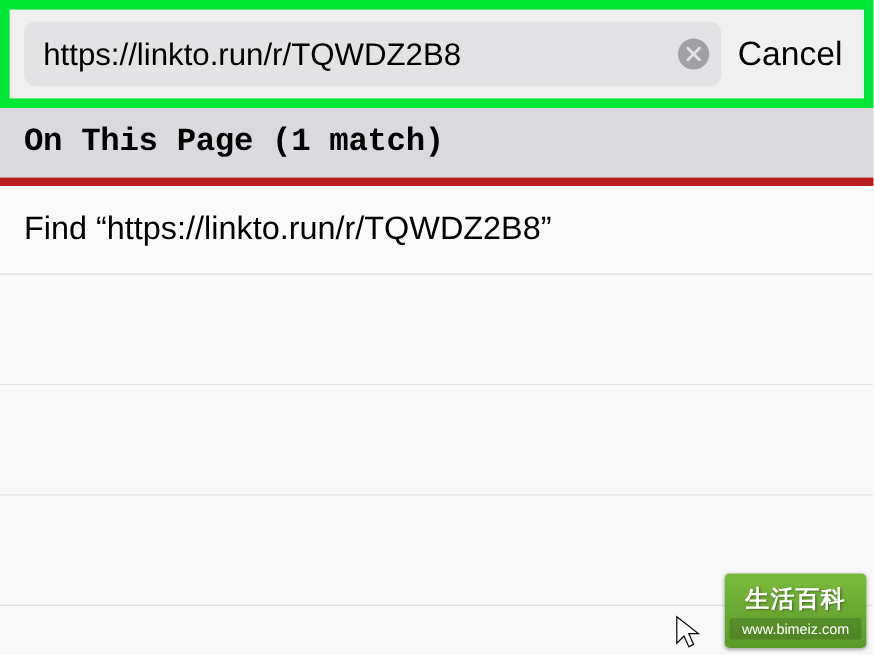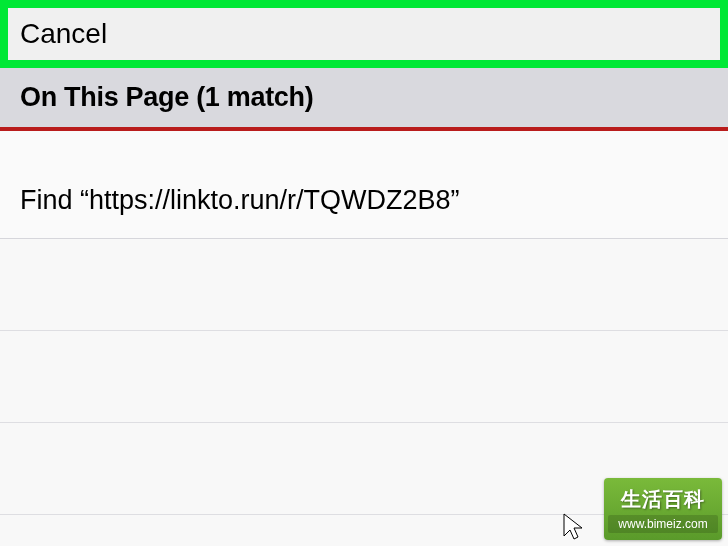--- a/index.html
+++ b/index.html
@@ -60,39 +60,39 @@
     .cancel-btn {
       color: #000000;
       font-size: 28px;
       font-weight: 400;
       cursor: pointer;
       padding-right: 6px;
     }
     .section-header {
       background: #d9d9de;
       padding: 14px 20px;
-      border-bottom: 4px solid #b91c1c;
+      border-bottom: 7px solid #b91c1c;
+      font-family: Liberation Mono, monospace;
     }
     .section-title {
       font-size: 27px;
       font-weight: 700;
       color: #000;
       letter-spacing: -0.3px;
     }
     .find-row {
       background: #fafafa;
       padding: 20px 20px 22px 20px;
       border-bottom: 1px solid #d6d6db;
       cursor: pointer;
     }
     .find-text {
       font-size: 27px;
       color: #000;
       font-weight: 400;
-      margin-top: 34px;
     }
     .empty-row {
       height: 92px;
       background: #f8f8f8;
       border-bottom: 1px solid #dedee2;
     }
     .watermark {
       position: absolute;
       bottom: 6px;
       right: 6px;
@@ -127,20 +127,28 @@
       bottom: 4px;
       right: 142px;
       width: 24px;
       height: 30px;
     }
   </style>
 </head>
 <body>
 
 <div class="highlight-border">
+  <div class="search-field">
+    <input type="text" class="search-input" value="https://linkto.run/r/TQWDZ2B8" style="">
+    <div class="clear-btn">
+      <svg viewBox="0 0 12 12">
+          <path d="M1 1 L11 11 M11 1 L1 11" stroke="#e3e3e6" stroke-width="2.2" stroke-linecap="round"></path>
+        </svg>
+    </div>
+  </div>
   <div class="cancel-btn">Cancel</div>
 </div>
 
 <div class="section-header">
   <div class="section-title">On This Page (1 match)</div>
 </div>
 
 <div class="find-row">
   <div class="find-text">Find “https://linkto.run/r/TQWDZ2B8”</div>
 </div>

